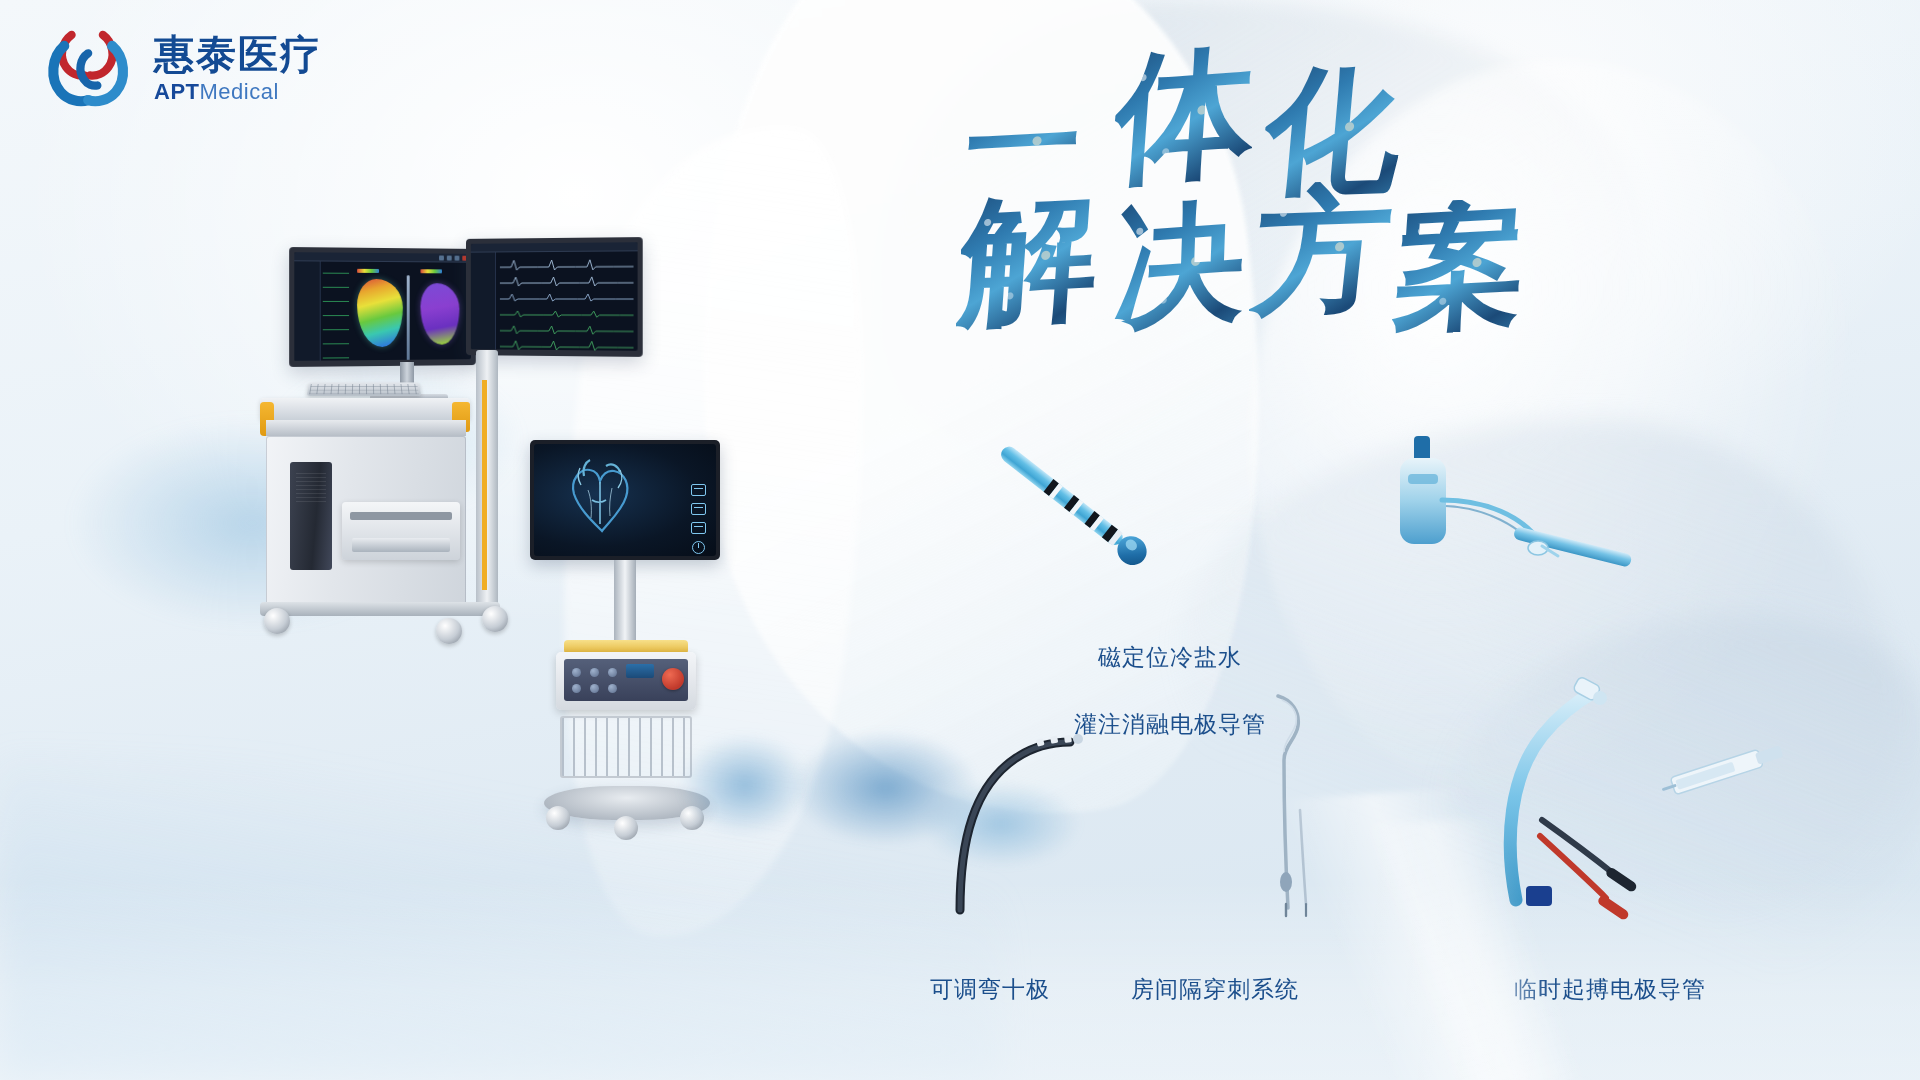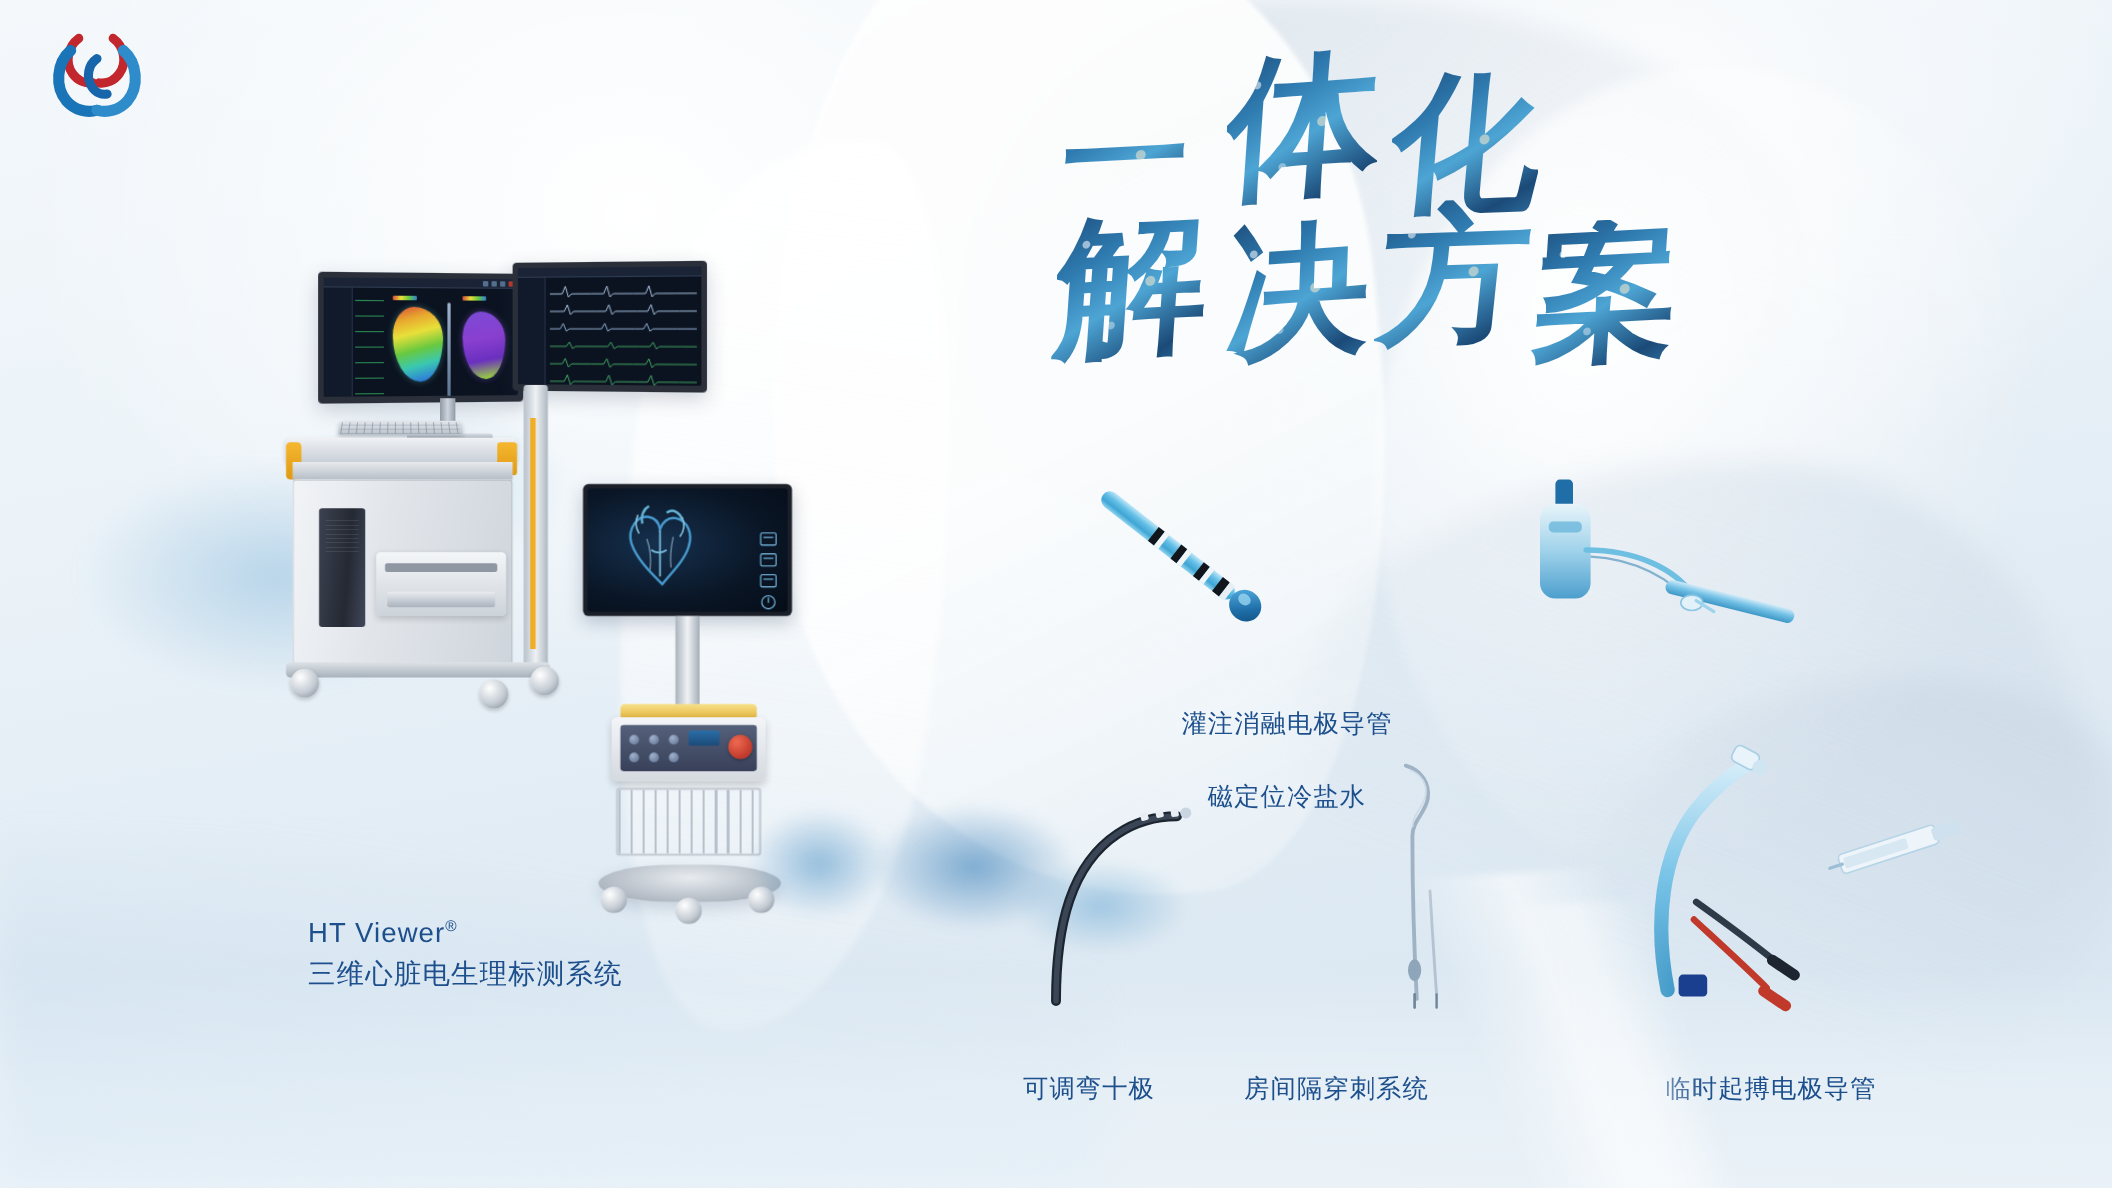--- a/index.html
+++ b/index.html
@@ -282,20 +282,26 @@
 
   <div id="logo">
     <div class="logo-mark">
       <svg viewBox="0 0 100 100" width="92" height="92" aria-hidden="true">
         <path d="M30 14c-11 8-14 24-6 35 5 7 13 10 20 9" fill="none" stroke="#c1272d" stroke-width="9" stroke-linecap="round"></path>
         <path d="M64 14c11 8 14 24 6 35-5 7-13 10-20 9" fill="none" stroke="#c1272d" stroke-width="9" stroke-linecap="round"></path>
         <path d="M22 26C8 38 6 62 18 76c8 9 20 12 30 9" fill="none" stroke="#1a74b8" stroke-width="11" stroke-linecap="round"></path>
         <path d="M74 26c14 12 16 36 4 50-8 9-20 12-30 9" fill="none" stroke="#2e8ccb" stroke-width="11" stroke-linecap="round"></path>
         <path d="M48 34c-9 6-11 19-5 28 4 6 10 8 15 7" fill="none" stroke="#1765ab" stroke-width="9" stroke-linecap="round"></path>
       </svg>
+    </div>
+    <div>
+      <div class="logo-text-cn">惠泰医疗</div>
+      <div class="logo-text-en">
+        <span class="logo-apt">APT</span><span class="logo-med">Medical</span>
+      </div>
     </div>
   </div>
 
   <div id="headline">
     <div class="calli c1">一</div>
     <div class="calli c2">体</div>
     <div class="calli c3">化</div>
     <div class="calli c4">解</div>
     <div class="calli c5">决</div>
     <div class="calli c6">方</div>
@@ -473,22 +479,22 @@
         <rect x="112" y="62" width="7" height="16" fill="#11161d"></rect>
         <rect x="119" y="62" width="5" height="16" fill="#f2f6f9"></rect>
         <rect x="134" y="62" width="8" height="16" fill="#11161d"></rect>
         <rect x="142" y="62" width="6" height="16" fill="#e7eef4"></rect>
         <ellipse cx="166" cy="70" rx="15" ry="14" fill="url(#gTip)"></ellipse>
         <ellipse cx="162" cy="66" rx="6" ry="5" fill="#9fd9f3" opacity=".75"></ellipse>
       </g>
     </svg>
   </div>
   <div class="plabel" style="left:1040px; top:608px; width:260px;">
+    <div>磁定位冷盐水</div>
     <div>灌注消融电极导管</div>
-    <div>磁定位冷盐水</div>
   </div>
 
   <div class="device" style="left:1390px; top:430px; width:260px; height:180px;">
     <svg viewBox="0 0 260 180" width="260" height="180" aria-hidden="true">
       <defs>
         <linearGradient id="gSheath" x1="0" y1="0" x2="0" y2="1">
           <stop offset="0%" stop-color="#cfeaf8"></stop>
             <stop offset="45%" stop-color="#74c2e6"></stop>
             <stop offset="100%" stop-color="#3d97c6"></stop>
         </linearGradient>
@@ -561,21 +567,17 @@
         <rect x="200" y="100" width="60" height="10" rx="2" fill="#d7e8f3"></rect>
         <rect x="284" y="99" width="26" height="12" rx="3" fill="#cfe1ee"></rect>
         <path d="M186 105h12" stroke="#9dbfd6" stroke-width="3" stroke-linecap="round"></path>
       </g>
     </svg>
   </div>
   <div class="plabel" style="left:1460px; top:940px; width:300px;">
     <div>临时起搏电极导管</div>
   </div>
 
-  <div id="label-viewer">
-    <div class="en"><span>HT Viewer</span><span class="sup">®</span></div>
-    <div>三维心脏电生理标测系统</div>
-  </div>
 
   <div class="deco sweep-1"></div>
   <div class="deco sweep-2"></div>
 
 </div>
 
 </body></html>

